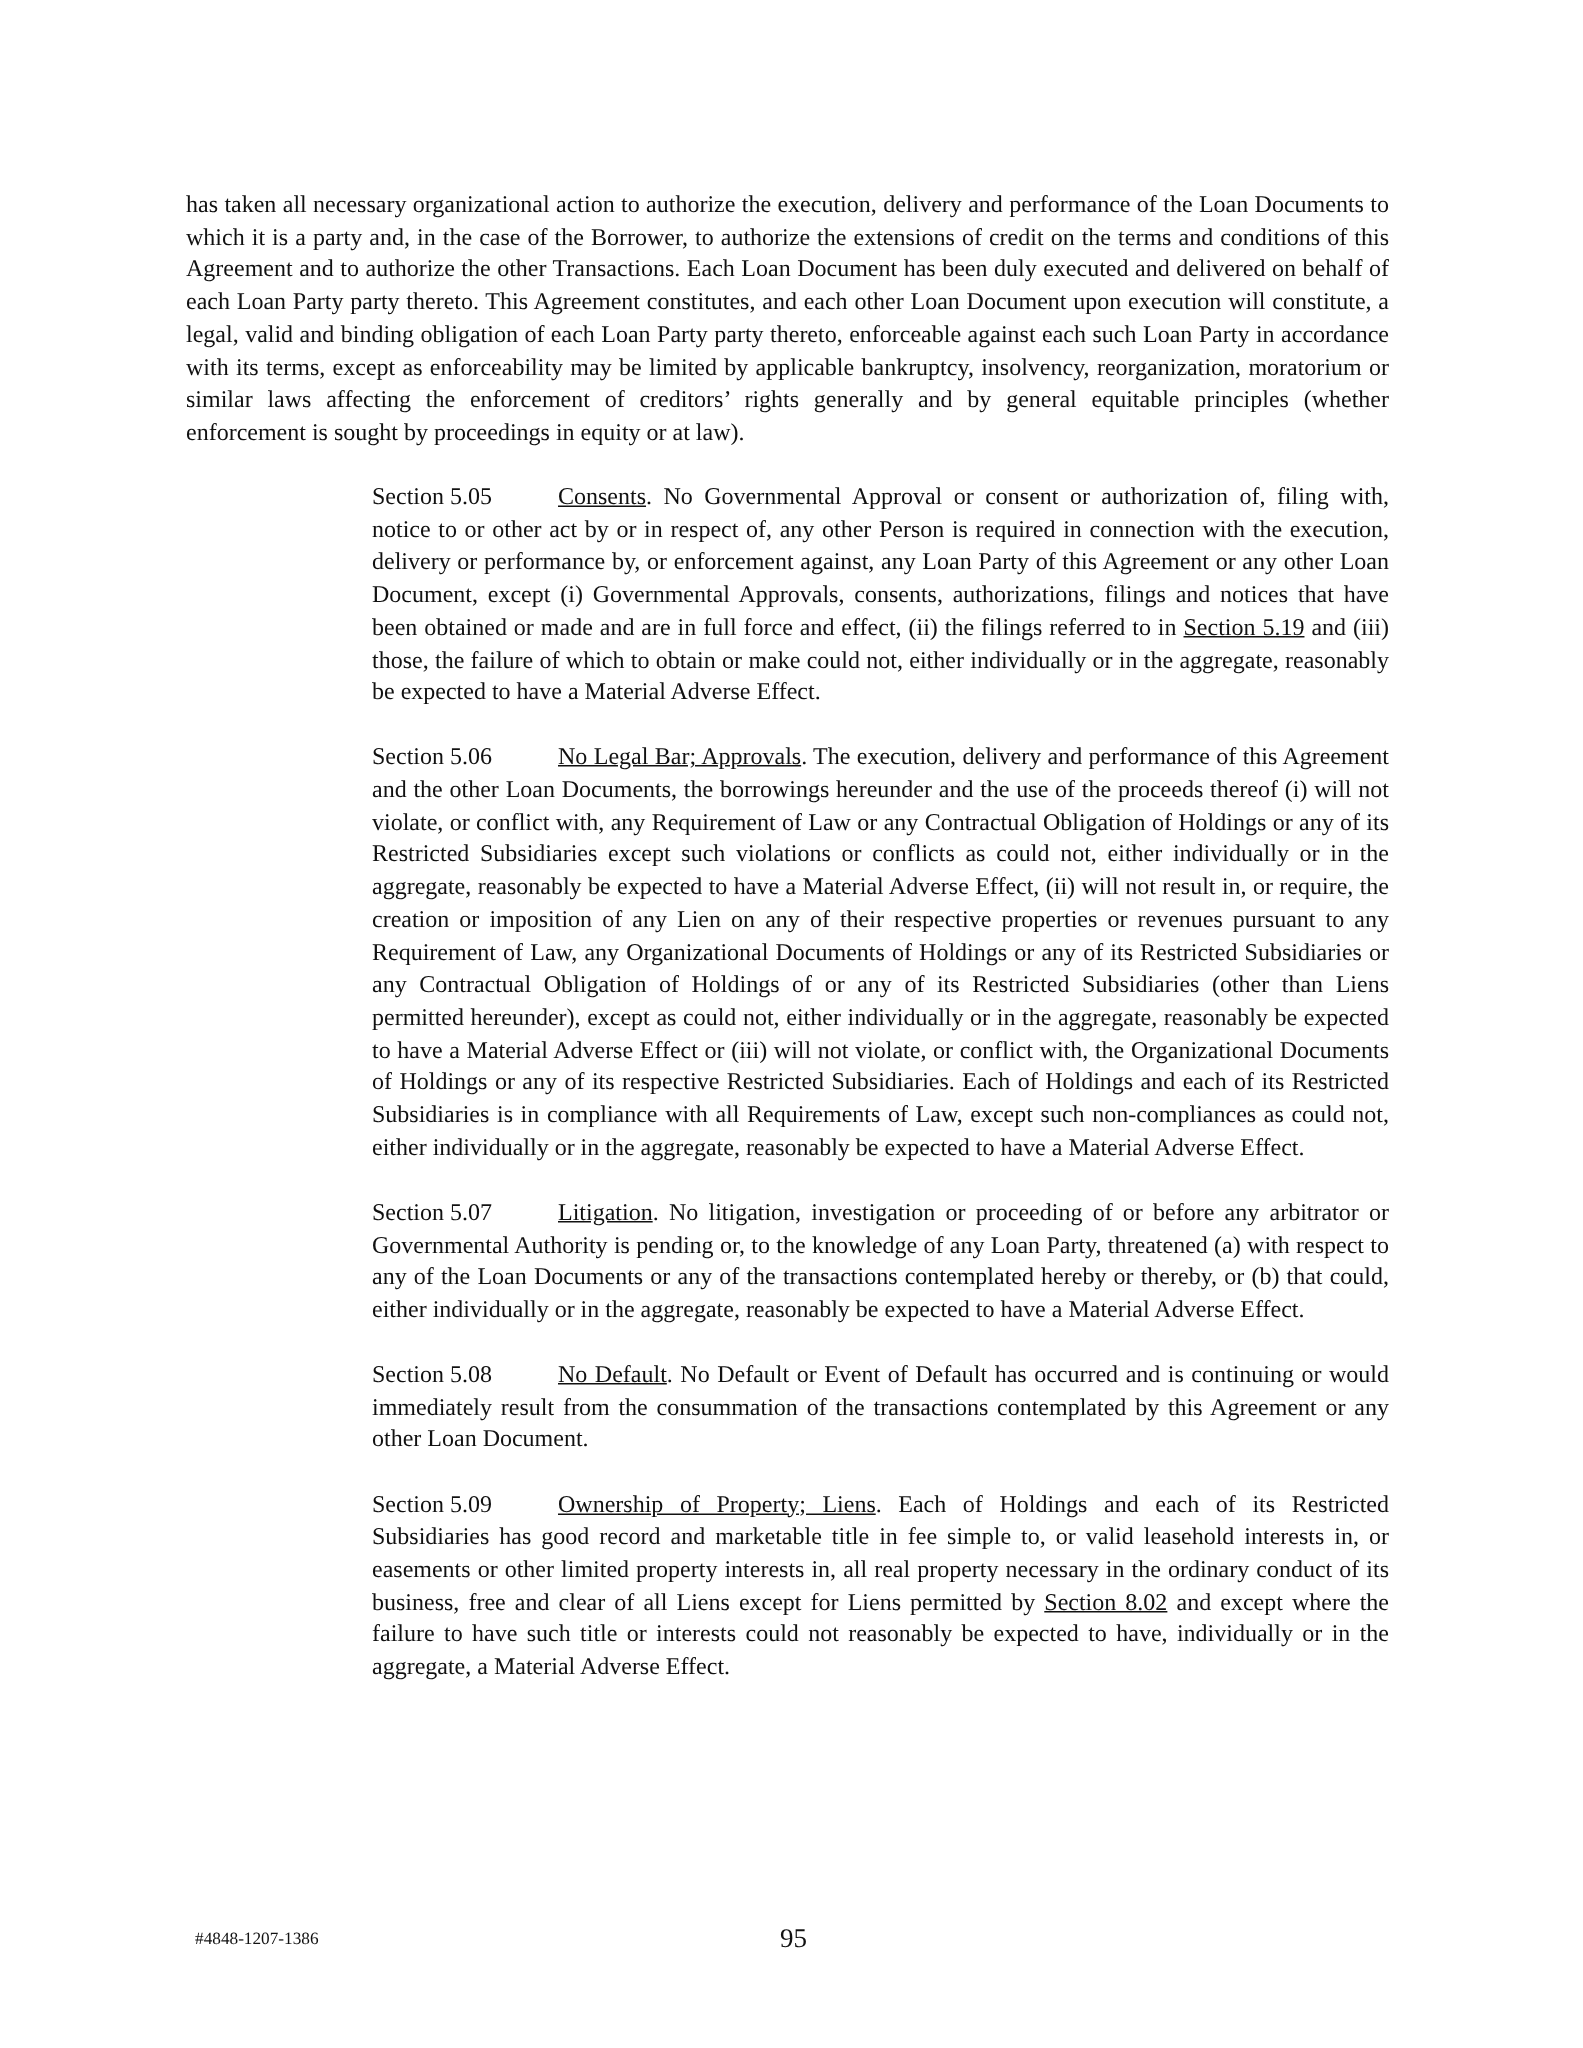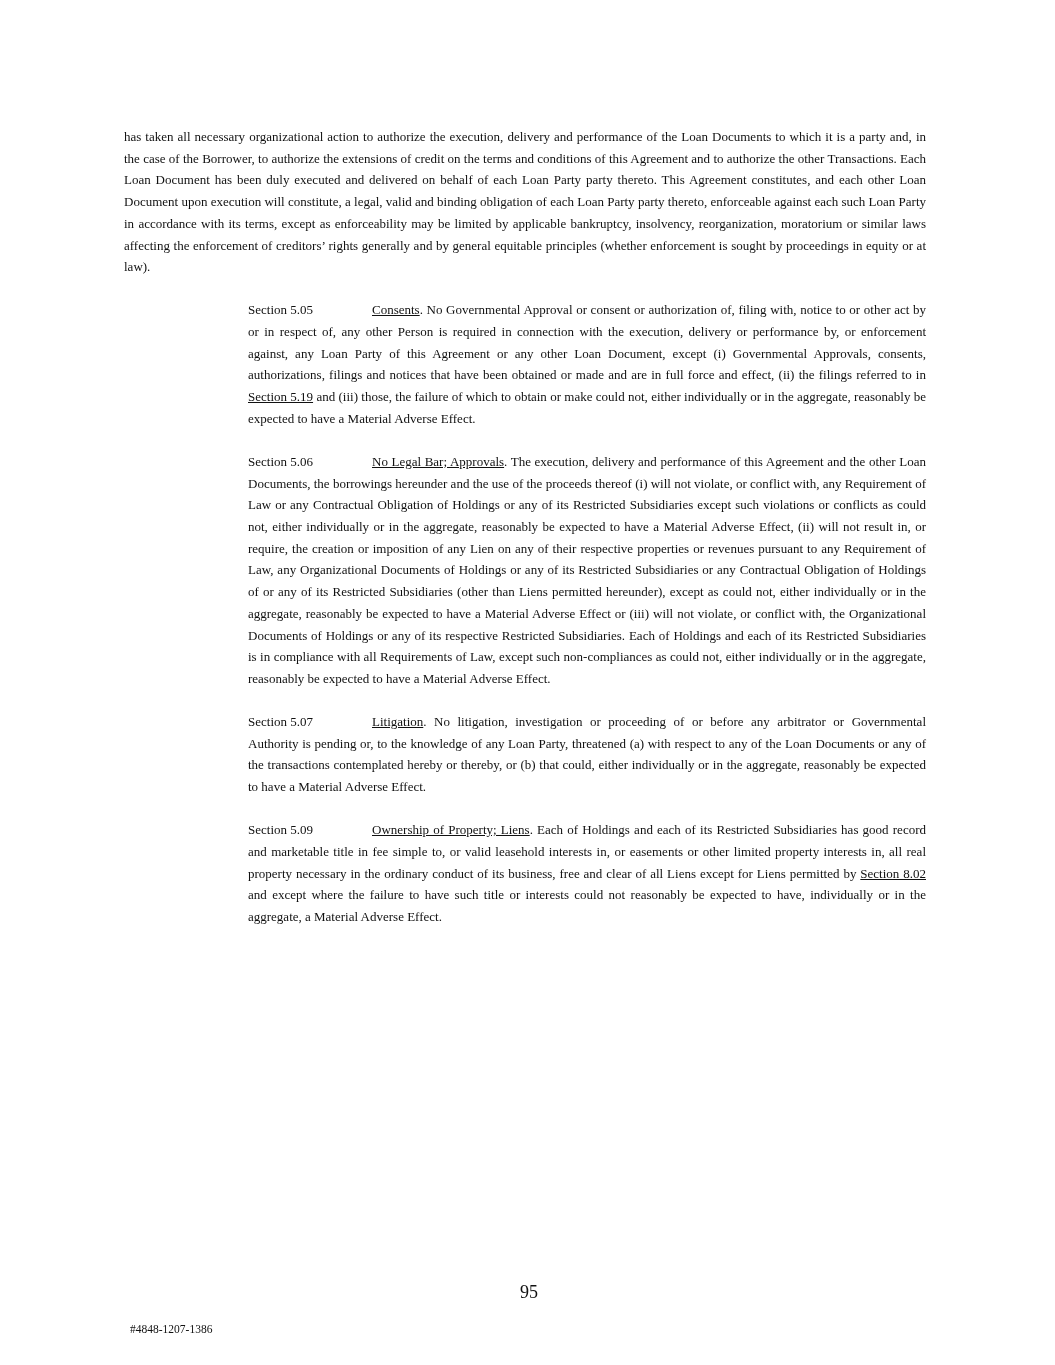--- a/index.html
+++ b/index.html
@@ -1,35 +1,36 @@
 <!DOCTYPE html>
 <html><head>
 <meta charset="utf-8">
 <style>
   html, body { margin:0; padding:0; background:#ffffff; }
   body { width:1055px; height:1365px; position:relative; overflow:hidden;
          font-family:"Liberation Serif", serif; color:#111; }
   .page { position:absolute; left:124px; top:126px; width:802px; }
-  .para { font-size:13px; line-height:21.7px; text-align:justify; margin:0 0 21.4px 0; }
+  .para { font-size:16px; line-height:21.7px; text-align:justify; margin:0 0 21.4px 0; }
   .indent { padding-left:124px; }
   .secnum { display:inline-block; width:124px; }
   u { text-decoration:underline; }
-  .footer-id { position:absolute; left:130px; top:1287px; font-size:11.5px;margin-top:36px; }
+  .footer-id { position:absolute; left:130px; top:1287px; font-size:11.5px; }
   .footer-page { position:absolute; left:520px; top:1282px; font-size:18px;font-family:Liberation Serif, serif; }
 </style>
 </head>
 <body>
 
 <div class="page">
   <p class="para">has taken all necessary organizational action to authorize the execution, delivery and performance of the Loan Documents to which it is a party and, in the case of the Borrower, to authorize the extensions of credit on the terms and conditions of this Agreement and to authorize the other Transactions.  Each Loan Document has been duly executed and delivered on behalf of each Loan Party party thereto.  This Agreement constitutes, and each other Loan Document upon execution will constitute, a legal, valid and binding obligation of each Loan Party party thereto, enforceable against each such Loan Party in accordance with its terms, except as enforceability may be limited by applicable bankruptcy, insolvency, reorganization, moratorium or similar laws affecting the enforcement of creditors’ rights generally and by general equitable principles (whether enforcement is sought by proceedings in equity or at law).</p>
 
   <p class="para indent"><span class="secnum">Section 5.05</span><u>Consents</u><span>.  No Governmental Approval or consent or authorization of, filing with, notice to or other act by or in respect of, any other Person is required in connection with the execution, delivery or performance by, or enforcement against, any Loan Party of this Agreement or any other Loan Document, except (i) Governmental Approvals, consents, authorizations, filings and notices that have been obtained or made and are in full force and effect, (ii) the filings referred to in </span><u>Section 5.19</u><span> and (iii) those, the failure of which to obtain or make could not, either individually or in the aggregate, reasonably be expected to have a Material Adverse Effect.</span></p>
 
   <p class="para indent"><span class="secnum">Section 5.06</span><u>No Legal Bar; Approvals</u><span>.  The execution, delivery and performance of this Agreement and the other Loan Documents, the borrowings hereunder and the use of the proceeds thereof (i) will not violate, or conflict with, any Requirement of Law or any Contractual Obligation of Holdings or any of its Restricted Subsidiaries except such violations or conflicts as could not, either individually or in the aggregate, reasonably be expected to have a Material Adverse Effect, (ii) will not result in, or require, the creation or imposition of any Lien on any of their respective properties or revenues pursuant to any Requirement of Law, any Organizational Documents of Holdings or any of its Restricted Subsidiaries or any Contractual Obligation of Holdings of or any of its Restricted Subsidiaries (other than Liens permitted hereunder), except as could not, either individually or in the aggregate, reasonably be expected to have a Material Adverse Effect or (iii) will not violate, or conflict with, the Organizational Documents of Holdings or any of its respective Restricted Subsidiaries.  Each of Holdings and each of its Restricted Subsidiaries is in compliance with all Requirements of Law, except such non-compliances as could not, either individually or in the aggregate, reasonably be expected to have a Material Adverse Effect.</span></p>
 
   <p class="para indent"><span class="secnum">Section 5.07</span><u>Litigation</u><span>.  No litigation, investigation or proceeding of or before any arbitrator or Governmental Authority is pending or, to the knowledge of any Loan Party, threatened (a) with respect to any of the Loan Documents or any of the transactions contemplated hereby or thereby, or (b) that could, either individually or in the aggregate, reasonably be expected to have a Material Adverse Effect.</span></p>
 
+  <p class="para indent"><span class="secnum">Section 5.08</span><u>No Default</u><span>.  No Default or Event of Default has occurred and is continuing or would immediately result from the consummation of the transactions contemplated by this Agreement or any other Loan Document.</span></p>
 
   <p class="para indent"><span class="secnum">Section 5.09</span><u>Ownership of Property; Liens</u><span>.  Each of Holdings and each of its Restricted Subsidiaries has good record and marketable title in fee simple to, or valid leasehold interests in, or easements or other limited property interests in, all real property necessary in the ordinary conduct of its business, free and clear of all Liens except for Liens permitted by </span><u>Section 8.02</u><span> and except where the failure to have such title or interests could not reasonably be expected to have, individually or in the aggregate, a Material Adverse Effect.</span></p>
 </div>
 
 <div class="footer-id">#4848-1207-1386</div>
 <div class="footer-page">95</div>
 
 </body></html>

